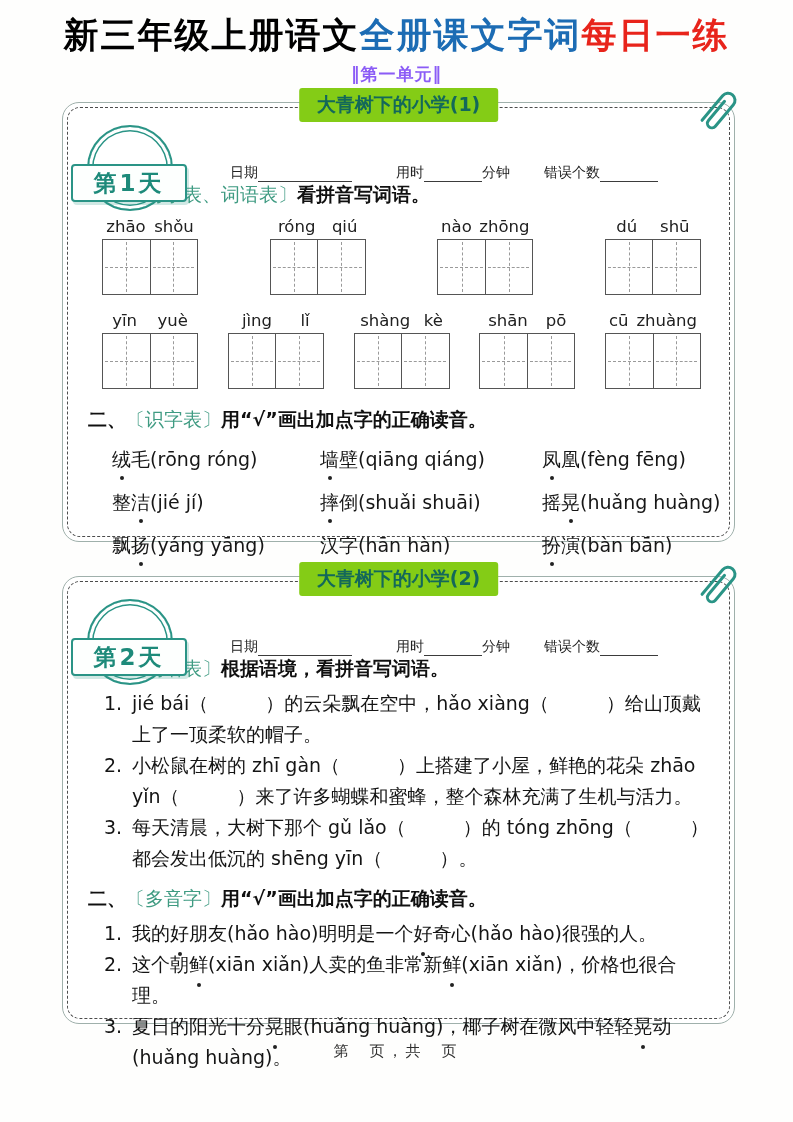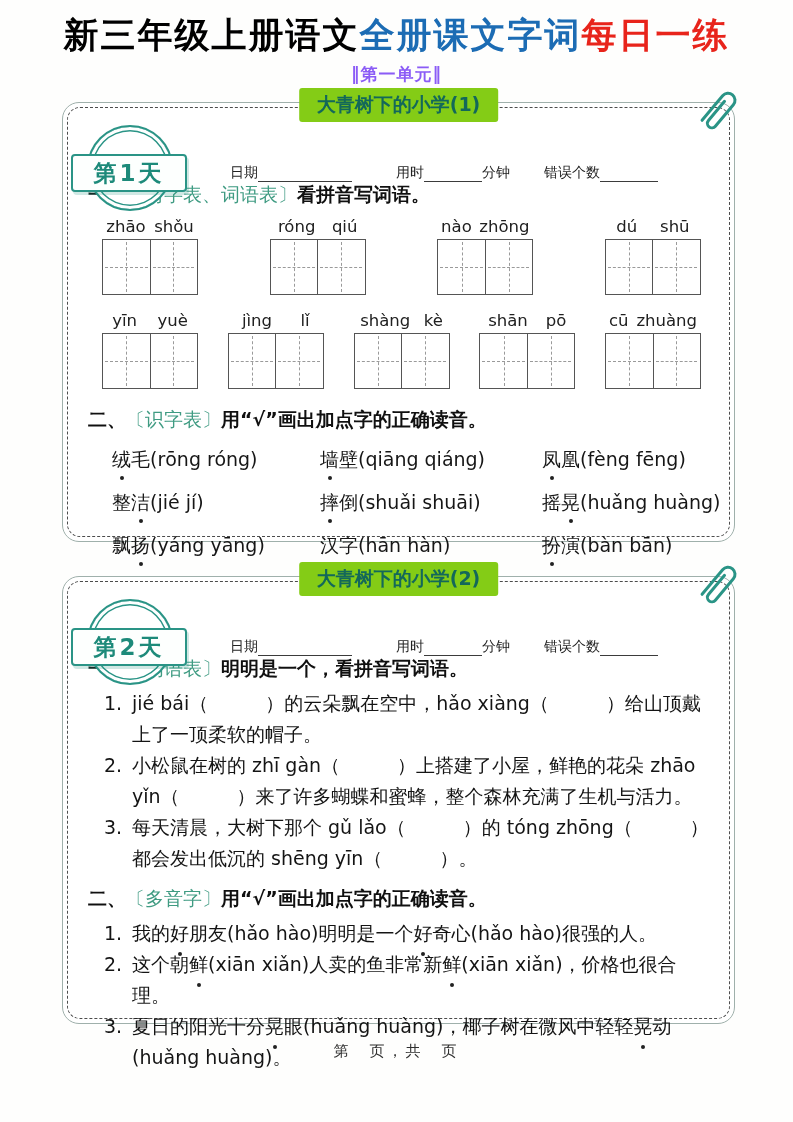--- a/index.html
+++ b/index.html
@@ -72,21 +72,21 @@
   .day-badge { position:absolute; left:8px; top:22px; width:116px; height:100px; z-index:2; }
   .day-circle {
     position:absolute; left:16px; top:0;
     width:86px; height:86px;
     border:2px solid #2a9486;
     border-radius:50%;
     background:#fff;
     box-shadow: inset 0 0 0 3px #ffffff, inset 0 0 0 4.5px #2a9486;
   }
   .day-rect {
-    position:absolute; left:0; top:29px;
+    position:absolute; left:0; top:39px;
     width:116px; height:38px;
     background:#fdfffe;
     border:2px solid #2a9486;
     border-radius:4px;
     box-shadow:2px 3px 0 rgba(42,148,134,.22);
     display:flex; align-items:center; justify-content:center;
     font-size:23px; font-weight:bold; color:#1d8a7a;
     letter-spacing:3px;
   }
   
@@ -326,21 +326,21 @@
     <div class="day-circle"></div>
     <div class="day-rect">第2天</div>
   </div>
 
   <div class="panel-inner">
     <div class="meta">
       <span>日期</span><span class="blank b-date"></span><span>用时</span><span class="blank b-time"></span><span class="m-min">分钟</span><span>错误个数</span><span class="blank b-err"></span>
     </div>
 
     <div class="sec">
-      <span>一、</span><span class="tag">〔词语表〕</span><span>明明是一个，看拼音写词语。</span>
+      <span>一、</span><span class="tag">〔词语表〕</span><span>根据语境，看拼音写词语。</span>
     </div>
 
     <div class="itemlist">
       <div class="item">
         <span class="inum">1.</span>
         <span class="itext">jié bái（　　　）的云朵飘在空中，hǎo xiàng（　　　）给山顶戴上了一顶柔软的帽子。</span>
       </div>
       <div class="item">
         <span class="inum">2.</span>
         <span class="itext">小松鼠在树的 zhī gàn（　　　）上搭建了小屋，鲜艳的花朵 zhāo yǐn（　　　）来了许多蝴蝶和蜜蜂，整个森林充满了生机与活力。</span>

